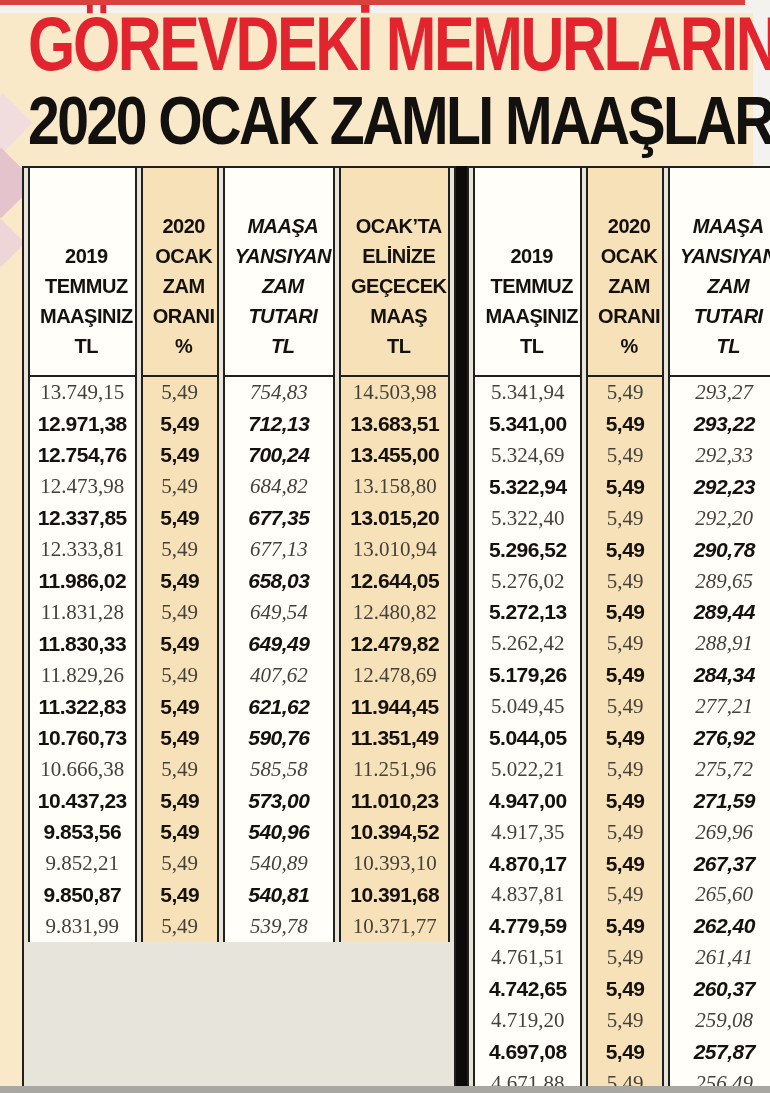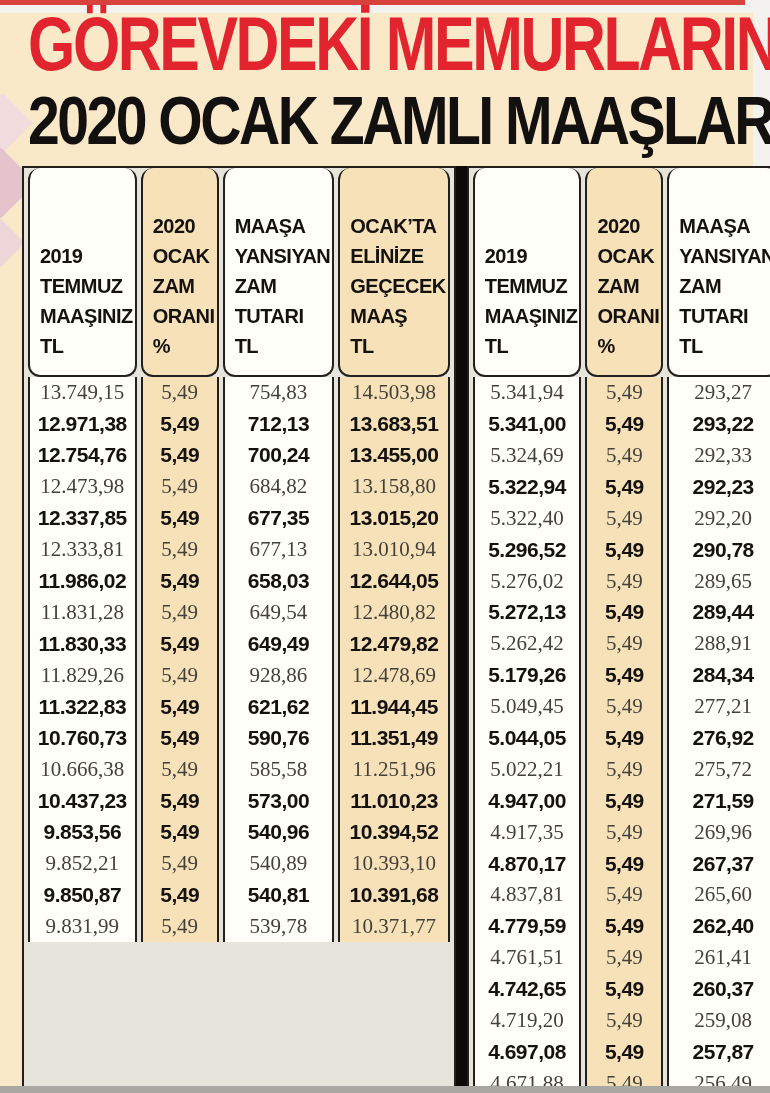--- a/index.html
+++ b/index.html
@@ -41,41 +41,40 @@
   }
   .group-divider{width:11px;background:#0c0b09;}
   table{
     border-collapse:separate;border-spacing:4px 0;table-layout:fixed;
   }
   th,td{
     border-left:2px solid #21201c;border-right:2px solid #21201c;
     padding:0;margin:0;
   }
   th{
-    height:193px;vertical-align:bottom;text-align:left;
+    height:193px;vertical-align:bottom;text-align:center;
     padding:0 2px 14px 10px;
     font-weight:bold;font-size:20px;line-height:1.5;
     letter-spacing:-0.5px;color:#14110e;
     white-space:pre-line;
     border-bottom:2px solid #21201c;
-    border-radius:12px;
   }
   td{
     height:31.4px;text-align:center;font-size:21px;vertical-align:middle;
   }
   tr.regular td{
     font-family:"Liberation Serif", serif;font-weight:400;color:#44403a;
   }
   tr.bold td{
     font-family:"Liberation Sans", sans-serif;font-weight:700;color:#14110e;
     letter-spacing:-0.5px;
   }
   th:nth-child(1),td:nth-child(1){width:93px;}
   th:nth-child(2),td:nth-child(2){width:60px;}
-  th:nth-child(3),td:nth-child(3){width:86px;}
+  th:nth-child(3),td:nth-child(3){width:86px;font-style:italic;}
   th:nth-child(4),td:nth-child(4){width:96px;}
   .c0,.c2{background:#fffef9;}
   .c1,.c3{background:#f7e1b8;}
 
   .bottom-strip{
     position:absolute;left:0;bottom:0;width:770px;height:7px;background:#a9a7a2;
   }
 </style>
 </head>
 <body>
@@ -170,21 +169,21 @@
           </tr>
           <tr class="bold">
             <td class="c0">11.830,33</td>
             <td class="c1">5,49</td>
             <td class="c2">649,49</td>
             <td class="c3">12.479,82</td>
           </tr>
           <tr class="regular">
             <td class="c0">11.829,26</td>
             <td class="c1">5,49</td>
-            <td class="c2">928,86</td>
+            <td class="c2">407,62</td>
             <td class="c3">12.478,69</td>
           </tr>
           <tr class="bold">
             <td class="c0">11.322,83</td>
             <td class="c1">5,49</td>
             <td class="c2">621,62</td>
             <td class="c3">11.944,45</td>
           </tr>
           <tr class="bold">
             <td class="c0">10.760,73</td>

